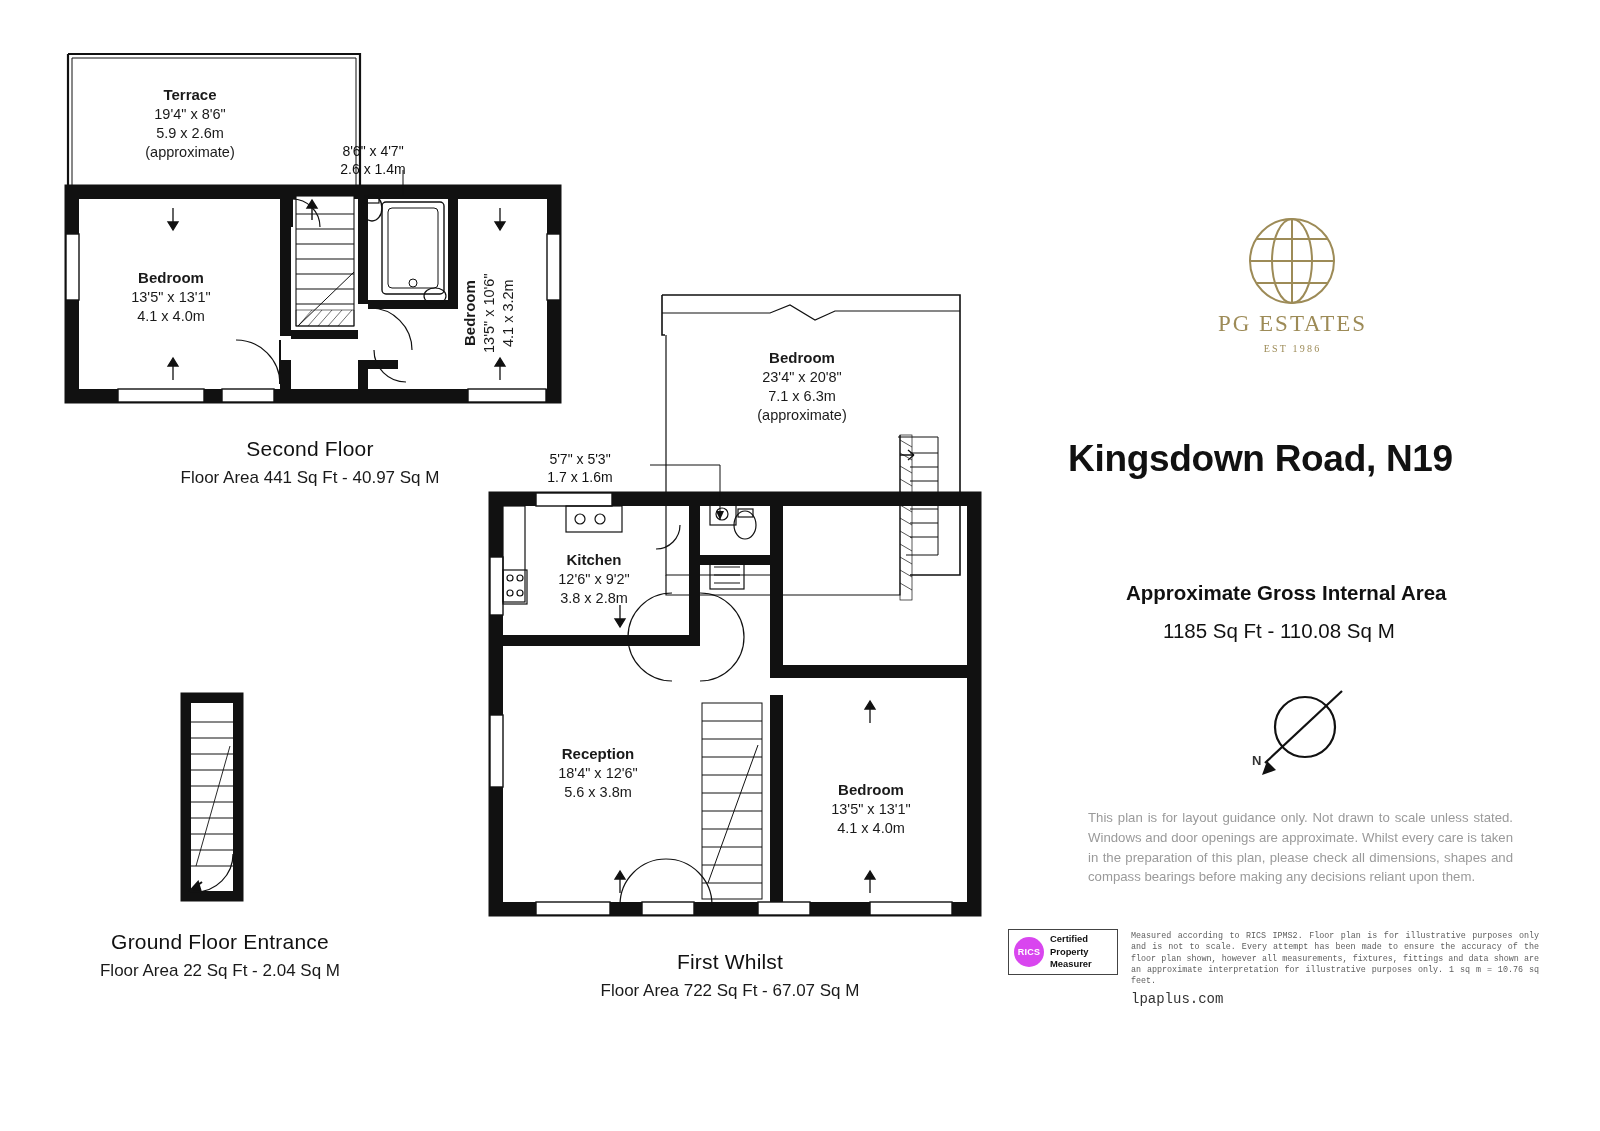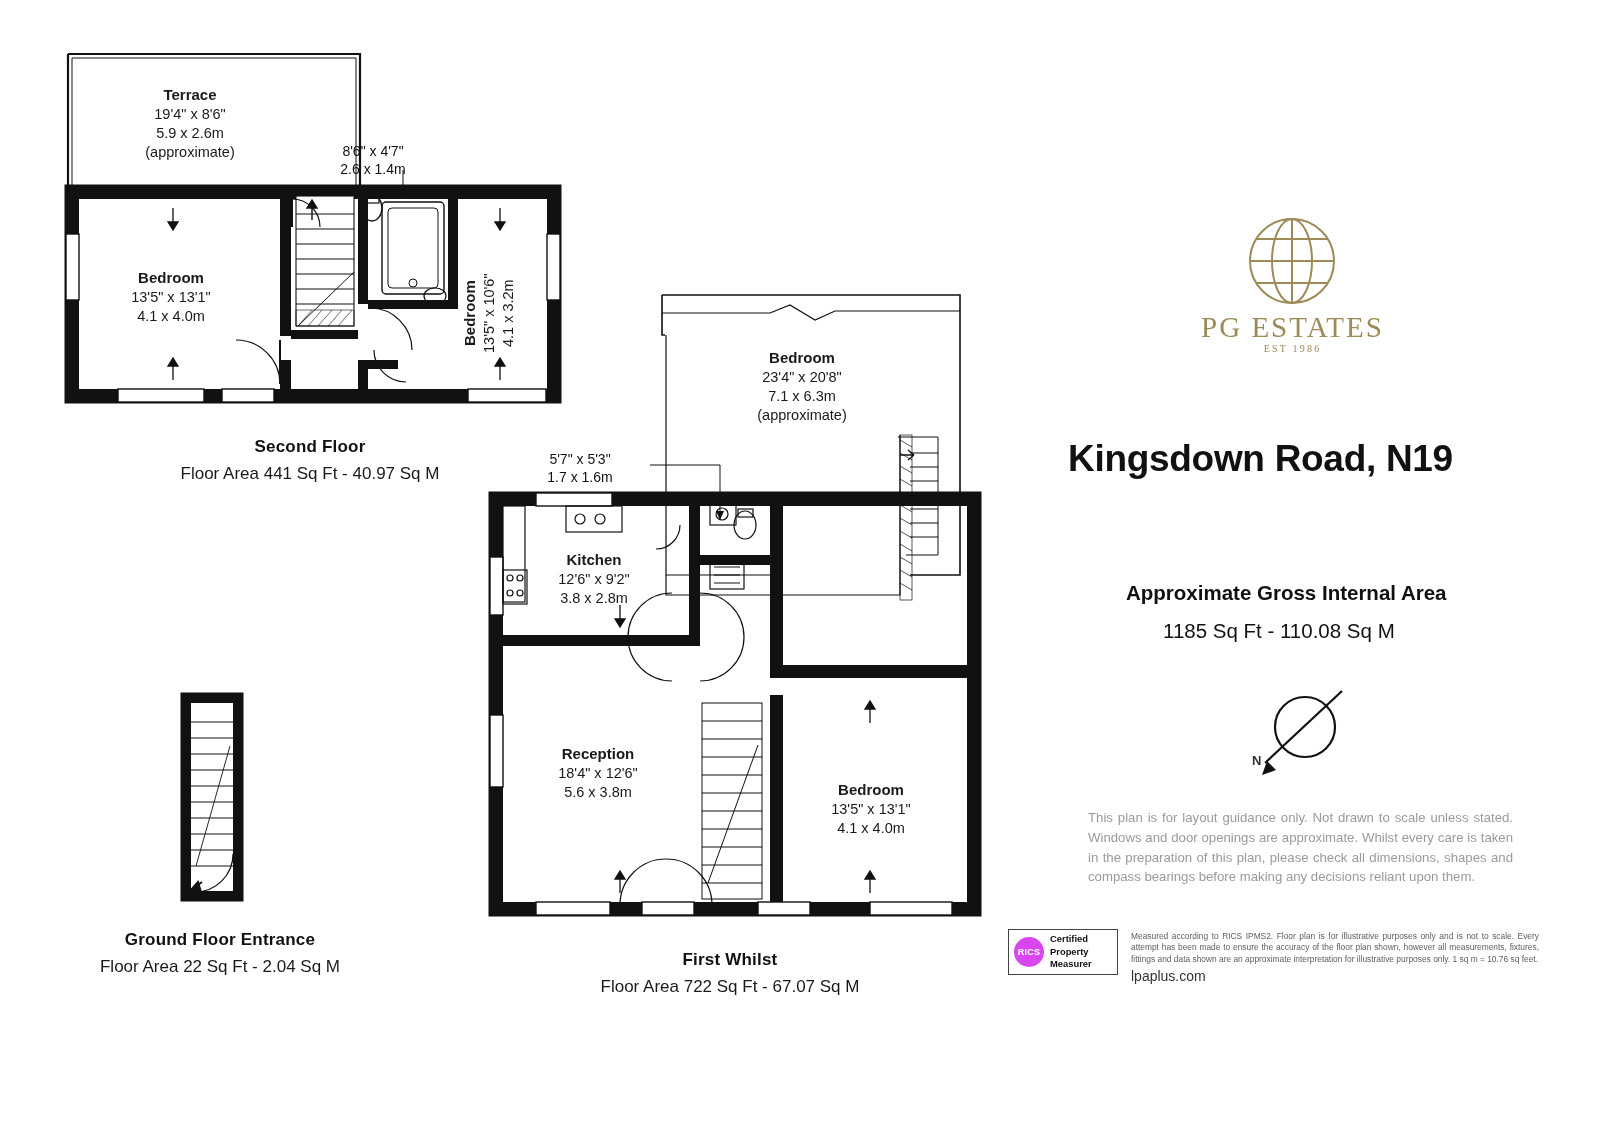--- a/index.html
+++ b/index.html
@@ -52,22 +52,22 @@
   }
 
   
   .floor-caption {
     position: absolute;
     text-align: center;
     white-space: nowrap;
   }
   .floor-caption .ftitle {
     display: block;
-    font-size: 17px;
-    font-weight: bold;
+    font-size: 21px;
+    font-weight: normal;
     letter-spacing: .2px;
     color: #111;
   }
   .floor-caption .farea {
     display: block;
     font-size: 17px;
     margin-top: 7px;
     color: #1a1a1a;
   }
 
@@ -111,35 +111,36 @@
   }
   .rics-text {
     position: absolute;
     left: 1131px;
     top: 931px;
     width: 408px;
     font-size: 8.4px;
     line-height: 1.35;
     color: #5e5e5e;
     text-align: justify;
+    font-family: Liberation Mono, monospace;
   }
   .rics-text .brand {
     display: block;
     font-size: 14px;
     color: #333;
     margin-top: 2px;
   }
 
   
   .logo-wrap { position: absolute; left: 1185px; top: 215px; width: 215px; height: 130px; }
   .logo-name {
     position: absolute; left: 0; top: 96px; width: 215px;
     text-align: center;
     font-family: "Liberation Serif", serif;
-    font-size: 29px;
+    font-size: 23px;
     letter-spacing: 2px;
     color: #9d8b57;
   }
   .logo-est {
     position: absolute; left: 0; top: 128px; width: 215px;
     text-align: center;
     font-family: "Liberation Serif", serif;
     font-size: 10px;
     letter-spacing: 2.2px;
     color: #9d8b57;

